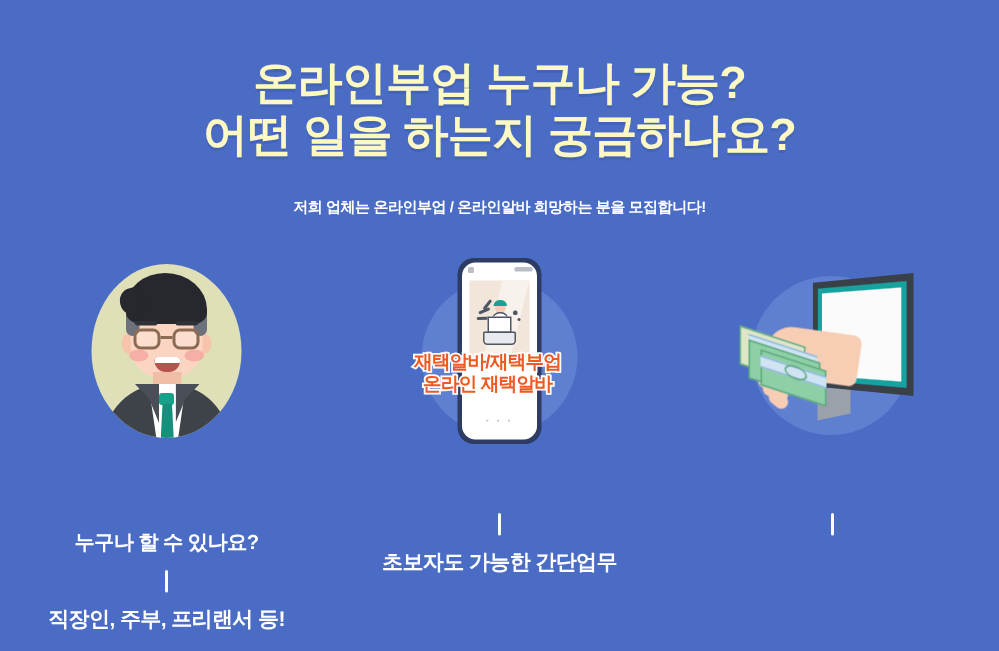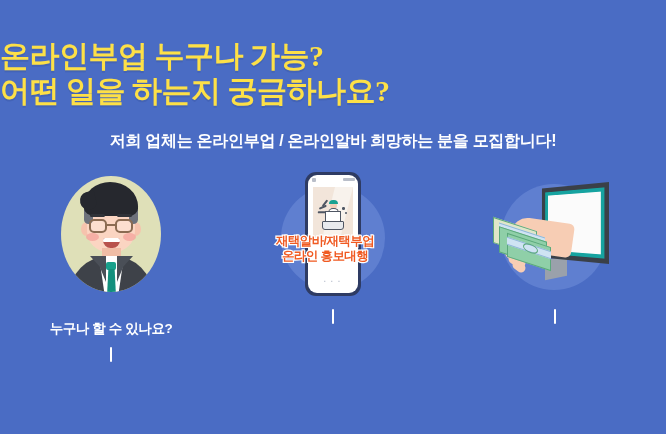--- a/index.html
+++ b/index.html
@@ -18,56 +18,56 @@
     overflow: hidden;
     background: #4a6cc4;
   }
 
   
   .headline {
     position: absolute;
     left: 0;
     top: 38px;
     width: 666px;
-    text-align: left;
-    color: #fde047;
+    text-align: center;
+    color: #fef9c3;
     font-weight: 900;
     font-size: 30px;
     line-height: 35px;
     letter-spacing: -0.5px;
     text-shadow: 0 2px 0 rgba(40,60,120,0.18);
-    font-family: Liberation Serif, serif;
   }
   .headline .line2 { display: block; }
 
   .subtitle {
     position: absolute;
     left: 0;
     top: 131px;
     width: 666px;
     text-align: center;
     color: #ffffff;
-    font-size: 16px;
+    font-size: 10px;
     font-weight: 700;
     letter-spacing: -0.3px;
   }
 
   
   .columns {
     position: absolute;
     left: 0;
     top: 168px;
     width: 666px;
     display: flex;
   }
   .col {
     flex: 1 1 0;
     display: flex;
     flex-direction: column;
     align-items: center;
+    gap: 33px;
   }
   .art {
     position: relative;
     width: 136px;
     height: 132px;
   }
 
   
   .avatar-ring {
     position: absolute;
@@ -572,20 +572,21 @@
           <div class="av-shirt"></div>
           <div class="av-collar-l"></div>
           <div class="av-collar-r"></div>
           <div class="av-tieknot"></div>
           <div class="av-tie"></div>
         </div>
       </div>
       <div class="caption">
         <div class="question">누구나 할 수 있나요?</div>
         <div class="divider"></div>
+        <div class="answer">직장인, 주부, 프리랜서 등!</div>
       </div>
     </div>
 
     <div class="col">
       <div class="art">
         <div class="phone-circle"></div>
         <div class="phone">
           <div class="phone-screen">
             <div class="ph-statusbar">
               <div class="ph-sb-left"></div>
@@ -602,25 +603,26 @@
               <div class="ph-laptop-screen"></div>
               <div class="ph-laptop-body"></div>
               <div class="ph-dot-a"></div>
               <div class="ph-dot-b"></div>
             </div>
             <div class="ph-dots">▪ ▪ ▪</div>
           </div>
         </div>
         <div class="phone-overlay">
           <div>재택알바/재택부업</div>
-          <div>온라인 홍보대행</div>
+          <div>온라인 재택알바</div>
         </div>
       </div>
       <div class="caption">
         <div class="divider"></div>
+        <div class="answer">초보자도 가능한 간단업무</div>
       </div>
     </div>
 
     <div class="col">
       <div class="art">
         <div class="mon-circle"></div>
         <div class="mon-stand"></div>
         <div class="mon-frame">
           <div class="mon-bezel">
             <div class="mon-screen"></div>

